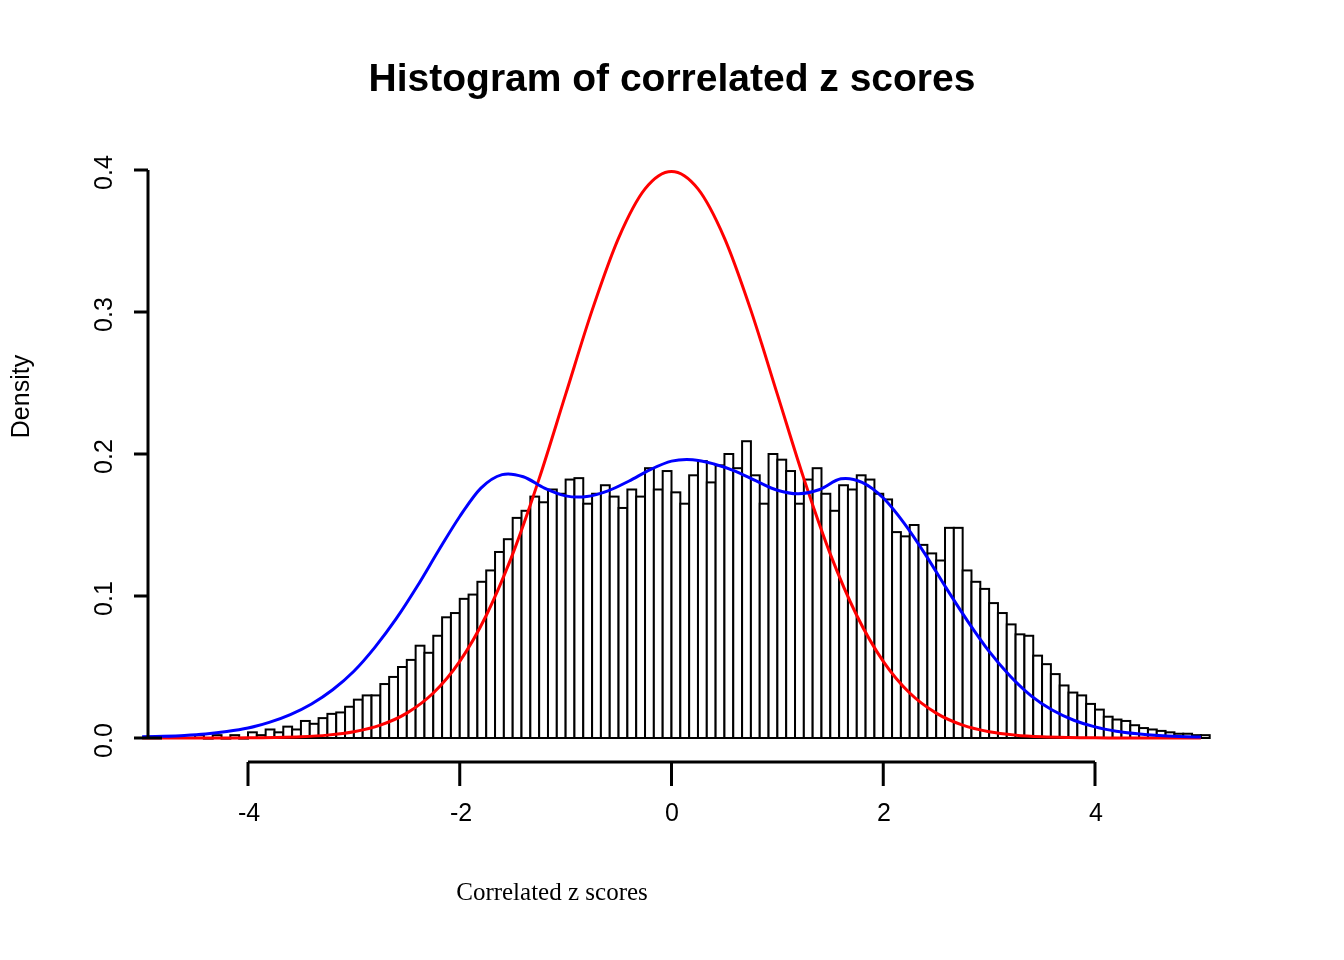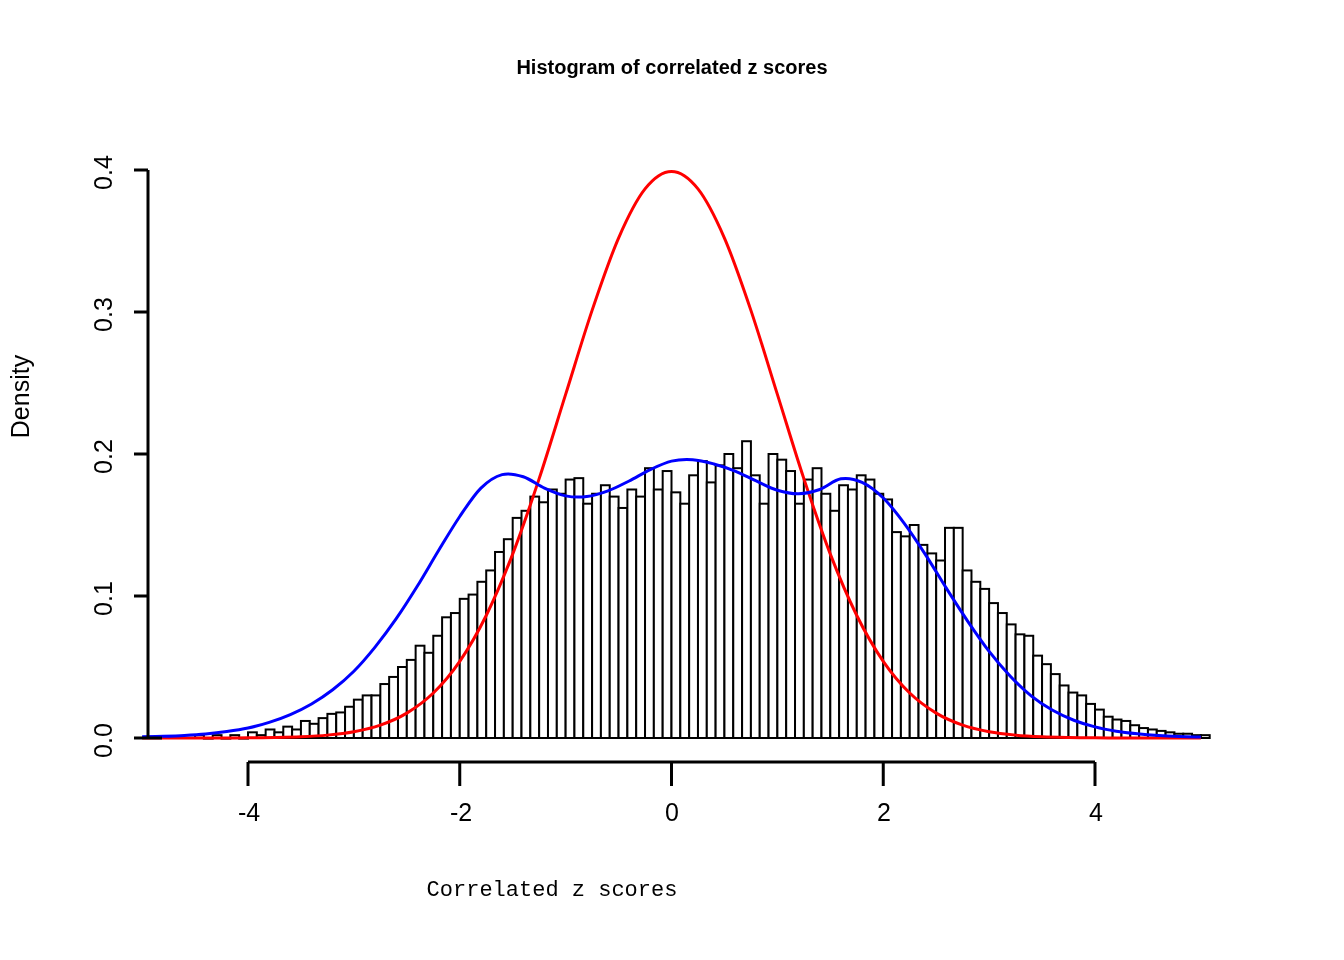--- a/index.html
+++ b/index.html
@@ -16,35 +16,35 @@
     height: 960px;
     background: #ffffff;
     overflow: hidden;
   }
   #plot-title {
     position: absolute;
     left: 0;
     top: 56px;
     width: 1344px;
     text-align: center;
-    font-size: 20px;
+    font-size: 39px;
     font-weight: bold;
     color: #000000;
     letter-spacing: 0px;
     font-family: "Liberation Sans", sans-serif;
   }
   #x-axis-label {
     position: absolute;
     left: 0;
     top: 878px;
     width: 1104px;
     text-align: center;
-    font-size: 22px;
-    color: #000000;
-    font-family: Liberation Mono, monospace;
+    font-size: 25px;
+    color: #000000;
+    font-family: Liberation Serif, serif;
   }
   #y-axis-label {
     position: absolute;
     left: -40px;
     top: 382px;
     width: 120px;
     text-align: center;
     font-size: 25px;
     color: #000000;
     transform: rotate(-90deg);

